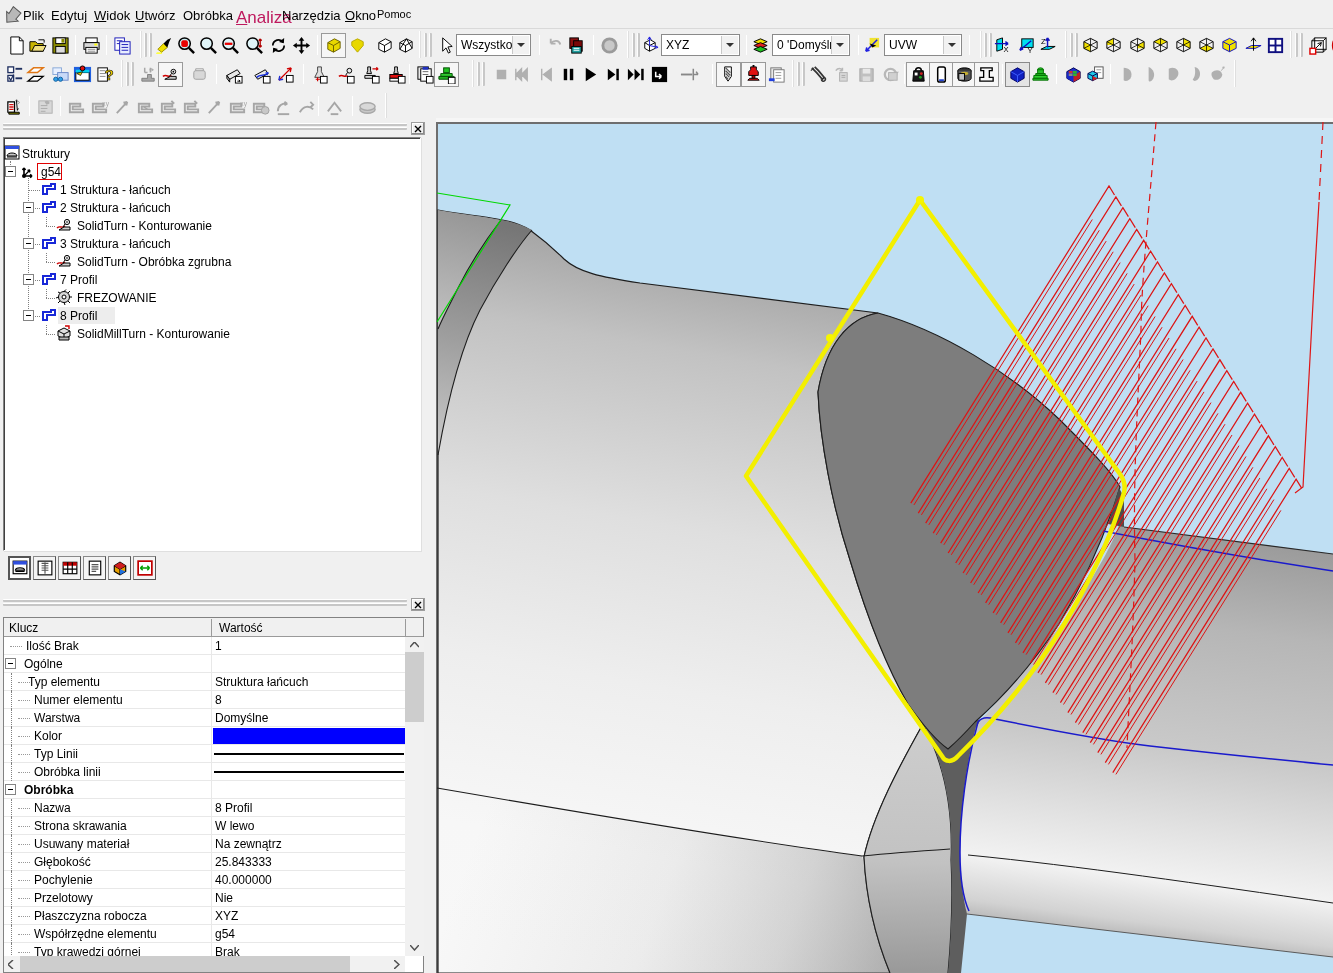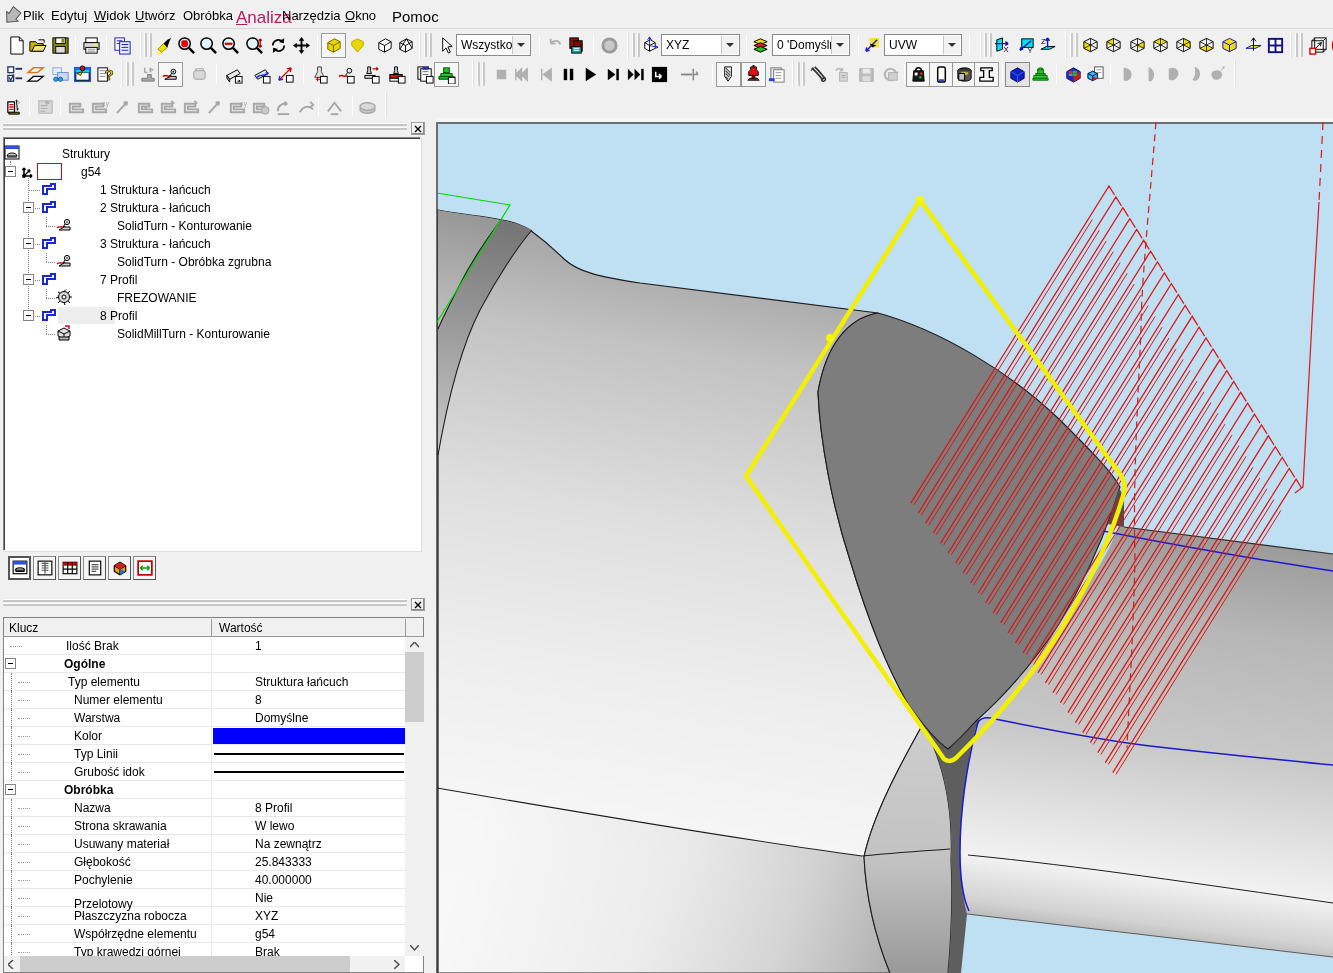--- a/index.html
+++ b/index.html
@@ -8,41 +8,41 @@
 .txt{position:absolute;white-space:pre;color:#000;}
 .sep{position:absolute;width:1px;background:#b4b4b4;border-right:1px solid #fff;}
 .grip{position:absolute;width:3px;background:#fdfdfd;border-right:2px solid #c8c8c8;border-radius:1px;}
 .tbedge{position:absolute;width:2px;background:#dfdfdf;border-left:1px solid #fff;}
 .chk{border:1px solid #9a9a9a;background:#f6f6f6;}
 .prs{border:1px solid #8a8a8a;background:#e4e4e4;}
 .combo{position:absolute;background:#fff;border:1px solid #8a8a8a;font-size:12px;}
 .combo .ct{position:absolute;left:4px;top:3px;}
 .combo .cb{position:absolute;right:1px;top:1px;bottom:1px;width:17px;background:#f2f2f2;border-left:1px solid #c8c8c8;}
 .combo .ar{position:absolute;right:5px;top:8px;width:0;height:0;border-left:4px solid transparent;border-right:4px solid transparent;border-top:4px solid #333;}
-.treetxt{position:absolute;font-size:12px;white-space:pre;color:#000;margin-left:40px;}
+.treetxt{position:absolute;font-size:12px;white-space:pre;color:#000;}
 .dotv{position:absolute;width:1px;border-left:1px dotted #808080;}
 .doth{position:absolute;height:1px;border-top:1px dotted #808080;}
 .pm{position:absolute;width:11px;height:11px;background:#fff;border:1px solid #848484;}
 .pm:after{content:"";position:absolute;left:2px;top:4px;width:5px;height:1px;background:#000;}
 .xbtn{position:absolute;width:14px;height:13px;background:#f0f0f0;border:1px solid #9d9d9d;box-shadow:inset -1px -1px 0 #8a8a8a, inset 1px 1px 0 #fff;}
 </style></head><body>
 
 <div class="ab" style="left:0;top:0;width:1333px;height:29px;background:#f0f0f0;border-bottom:1px solid #d9d9d9;"></div>
 <svg class="ab" style="left:4px;top:6px" width="18" height="20" viewBox="0 0 18 20">
     <path d="M3 2 L13 2 L13 10 L16 10 L8 18 L1 10 L4 10 Z" fill="#b8b8b8" stroke="#555" stroke-width="1" transform="rotate(40 8 10)"></path>
   </svg>
 <div class="txt" style="left:23px;top:8px;font-size:13px;color:#000;">Plik</div>
 <div class="txt" style="left:51px;top:8px;font-size:13px;color:#000;">Edytuj</div>
 <div class="txt" style="left:94px;top:8px;font-size:13px;color:#000;"><span style="text-decoration:underline">W</span>idok</div>
 <div class="txt" style="left:135px;top:8px;font-size:13px;color:#000;"><span style="text-decoration:underline">U</span>twórz</div>
 <div class="txt" style="left:183px;top:8px;font-size:13px;color:#000;">Obróbka</div>
 <div class="txt" style="left:236px;top:8px;font-size:17px;color:#be185d;"><span style="text-decoration:underline">A</span>naliza</div>
 <div class="txt" style="left:282px;top:8px;font-size:13px;color:#000;">Narzędzia</div>
 <div class="txt" style="left:345px;top:8px;font-size:13px;color:#000;"><span style="text-decoration:underline">O</span>kno</div>
-<div class="txt" style="left:392px;top:8px;font-size:15px;color:#000;">Pomoc</div>
+<div class="txt" style="left:377px;top:8px;font-size:11px;color:#000;">Pomoc</div>
 <div class="ab" style="left:0;top:30px;width:1333px;height:30px;background:#f0f0f0;"></div>
 <div class="ab" style="left:0;top:60px;width:1333px;height:30px;background:#f0f0f0;"></div>
 <div class="ab" style="left:0;top:90px;width:1333px;height:28px;background:#f0f0f0;"></div>
 <svg class="ab" style="left:7px;top:36px" width="19" height="19" viewBox="0 0 20 20">
     <path d="M4 1 L13 1 L17 5 L17 19 L4 19 Z" fill="#fff" stroke="#000"></path>
     <path d="M13 1 L13 5 L17 5" fill="none" stroke="#000"></path>
   </svg>
 <svg class="ab" style="left:28px;top:36px" width="19" height="19" viewBox="0 0 20 20">
     <path d="M2 16 L2 6 L8 6 L10 8 L16 8 L16 16 Z" fill="#c8b400" stroke="#000"></path>
     <path d="M4 16 L7 10 L19 10 L16 16 Z" fill="#f0e080" stroke="#000"></path>
@@ -738,21 +738,21 @@
 <div class="txt" style="left:9px;top:621px;font-size:12px;color:#000;">Klucz</div>
 <div class="txt" style="left:219px;top:621px;font-size:12px;color:#000;">Wartość</div>
 <div class="ab" style="left:4px;top:637px;width:401px;height:319px;overflow:hidden;background:#fff">
 <div class="ab" style="left:0;top:0px;width:401px;height:18px;border-bottom:1px solid #e8e8e8"></div>
 <div class="ab" style="left:6px;top:9px;width:12px;height:1px;border-top:1px dotted #999"></div>
 <div class="treetxt" style="left:22px;top:2px">Ilość Brak</div>
 <div class="ab" style="left:207px;top:0px;width:1px;height:18px;background:#e8e8e8"></div>
 <div class="treetxt" style="left:211px;top:2px">1</div>
 <div class="ab" style="left:0;top:18px;width:401px;height:18px;border-bottom:1px solid #e8e8e8"></div>
 <div class="pm" style="left:1px;top:21px"></div>
-<div class="treetxt" style="left:20px;top:20px;font-weight:bold">Ogólne</div>
+<div class="treetxt" style="left:20px;top:20px;font-weight:normal">Ogólne</div>
 <div class="ab" style="left:207px;top:18px;width:1px;height:18px;background:#e8e8e8"></div>
 <div class="ab" style="left:0;top:36px;width:401px;height:18px;border-bottom:1px solid #e8e8e8"></div>
 <div class="dotv" style="left:7px;top:36px;height:18px"></div>
 <div class="ab" style="left:14px;top:45px;width:12px;height:1px;border-top:1px dotted #999"></div>
 <div class="treetxt" style="left:24px;top:38px">Typ elementu</div>
 <div class="ab" style="left:207px;top:36px;width:1px;height:18px;background:#e8e8e8"></div>
 <div class="treetxt" style="left:211px;top:38px">Struktura łańcuch</div>
 <div class="ab" style="left:0;top:54px;width:401px;height:18px;border-bottom:1px solid #e8e8e8"></div>
 <div class="dotv" style="left:7px;top:54px;height:18px"></div>
 <div class="ab" style="left:14px;top:63px;width:12px;height:1px;border-top:1px dotted #999"></div>
@@ -773,21 +773,21 @@
 <div class="ab" style="left:209px;top:91px;width:192px;height:16px;background:#0000ff"></div>
 <div class="ab" style="left:0;top:108px;width:401px;height:18px;border-bottom:1px solid #e8e8e8"></div>
 <div class="dotv" style="left:7px;top:108px;height:18px"></div>
 <div class="ab" style="left:14px;top:117px;width:12px;height:1px;border-top:1px dotted #999"></div>
 <div class="treetxt" style="left:30px;top:110px">Typ Linii</div>
 <div class="ab" style="left:207px;top:108px;width:1px;height:18px;background:#e8e8e8"></div>
 <div class="ab" style="left:210px;top:116px;width:190px;height:2px;background:#000"></div>
 <div class="ab" style="left:0;top:126px;width:401px;height:18px;border-bottom:1px solid #e8e8e8"></div>
 <div class="dotv" style="left:7px;top:126px;height:18px"></div>
 <div class="ab" style="left:14px;top:135px;width:12px;height:1px;border-top:1px dotted #999"></div>
-<div class="treetxt" style="left:30px;top:128px">Grubość idok</div>
+<div class="treetxt" style="left:30px;top:128px">Obróbka linii</div>
 <div class="ab" style="left:207px;top:126px;width:1px;height:18px;background:#e8e8e8"></div>
 <div class="ab" style="left:210px;top:134px;width:190px;height:2px;background:#000"></div>
 <div class="ab" style="left:0;top:144px;width:401px;height:18px;border-bottom:1px solid #e8e8e8"></div>
 <div class="pm" style="left:1px;top:147px"></div>
 <div class="treetxt" style="left:20px;top:146px;font-weight:bold">Obróbka</div>
 <div class="ab" style="left:207px;top:144px;width:1px;height:18px;background:#e8e8e8"></div>
 <div class="ab" style="left:0;top:162px;width:401px;height:18px;border-bottom:1px solid #e8e8e8"></div>
 <div class="dotv" style="left:7px;top:162px;height:18px"></div>
 <div class="ab" style="left:14px;top:171px;width:12px;height:1px;border-top:1px dotted #999"></div>
 <div class="treetxt" style="left:30px;top:164px">Nazwa</div>
@@ -813,21 +813,21 @@
 <div class="treetxt" style="left:211px;top:218px">25.843333</div>
 <div class="ab" style="left:0;top:234px;width:401px;height:18px;border-bottom:1px solid #e8e8e8"></div>
 <div class="dotv" style="left:7px;top:234px;height:18px"></div>
 <div class="ab" style="left:14px;top:243px;width:12px;height:1px;border-top:1px dotted #999"></div>
 <div class="treetxt" style="left:30px;top:236px">Pochylenie</div>
 <div class="ab" style="left:207px;top:234px;width:1px;height:18px;background:#e8e8e8"></div>
 <div class="treetxt" style="left:211px;top:236px">40.000000</div>
 <div class="ab" style="left:0;top:252px;width:401px;height:18px;border-bottom:1px solid #e8e8e8"></div>
 <div class="dotv" style="left:7px;top:252px;height:18px"></div>
 <div class="ab" style="left:14px;top:261px;width:12px;height:1px;border-top:1px dotted #999"></div>
-<div class="treetxt" style="left:30px;top:260px">Przelotowy</div>
+<div class="treetxt" style="left:30px;top:254px">Przelotowy</div>
 <div class="ab" style="left:207px;top:252px;width:1px;height:18px;background:#e8e8e8"></div>
 <div class="treetxt" style="left:211px;top:254px">Nie</div>
 <div class="ab" style="left:0;top:270px;width:401px;height:18px;border-bottom:1px solid #e8e8e8"></div>
 <div class="dotv" style="left:7px;top:270px;height:18px"></div>
 <div class="ab" style="left:14px;top:279px;width:12px;height:1px;border-top:1px dotted #999"></div>
 <div class="treetxt" style="left:30px;top:272px">Płaszczyzna robocza</div>
 <div class="ab" style="left:207px;top:270px;width:1px;height:18px;background:#e8e8e8"></div>
 <div class="treetxt" style="left:211px;top:272px">XYZ</div>
 <div class="ab" style="left:0;top:288px;width:401px;height:18px;border-bottom:1px solid #e8e8e8"></div>
 <div class="dotv" style="left:7px;top:288px;height:18px"></div>

